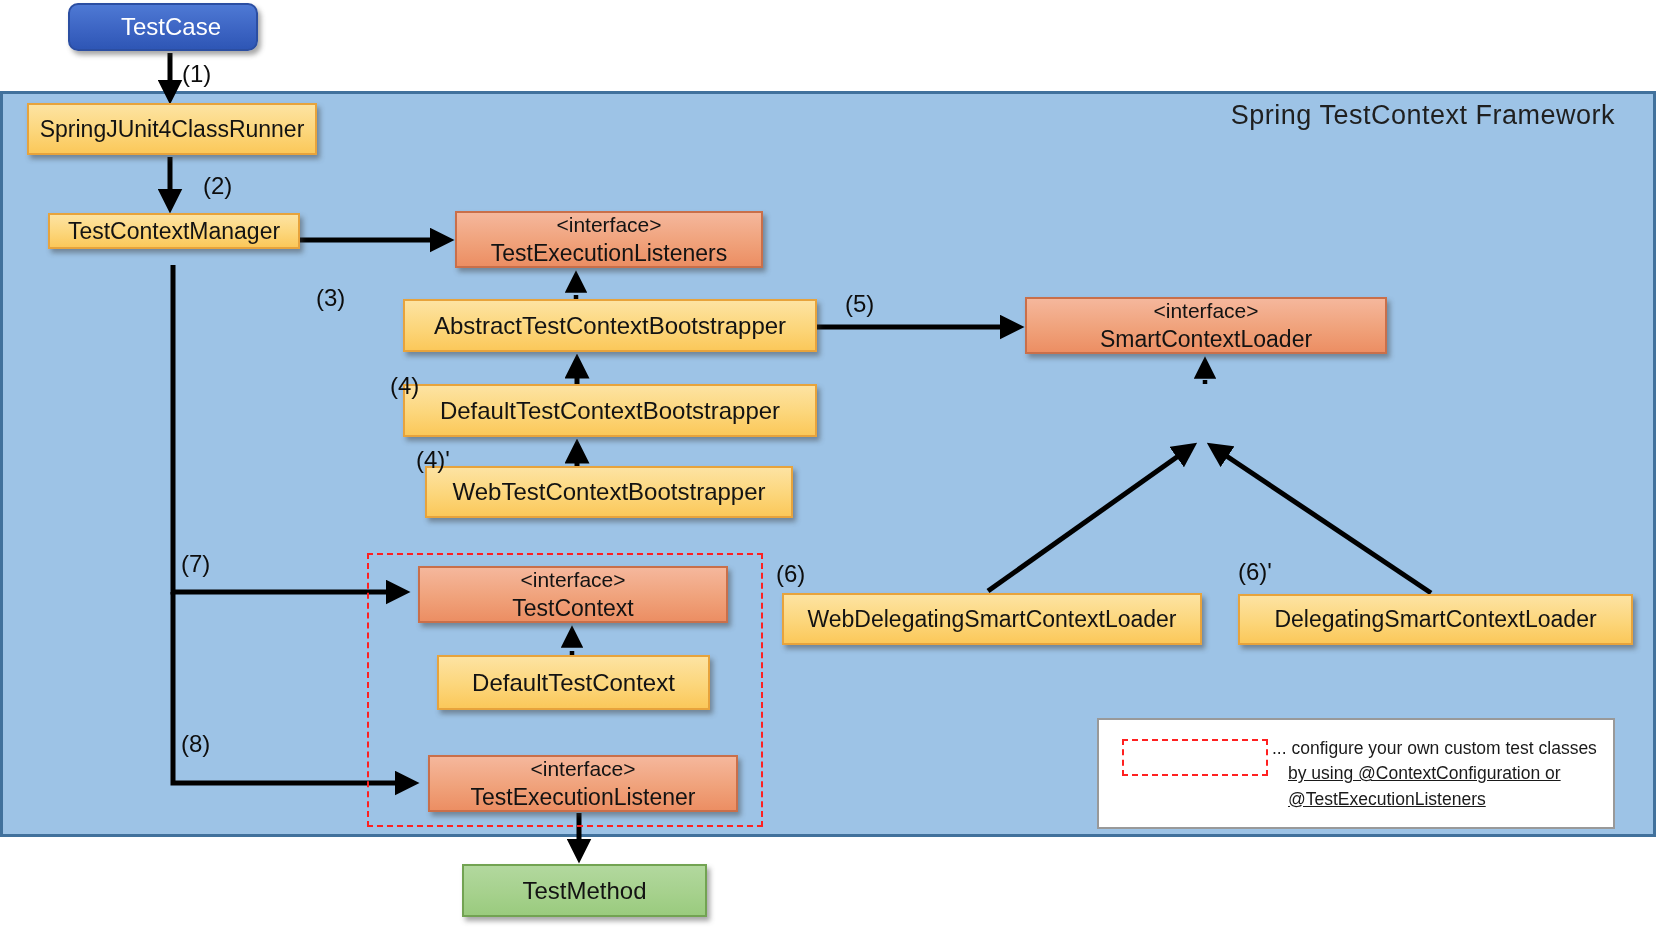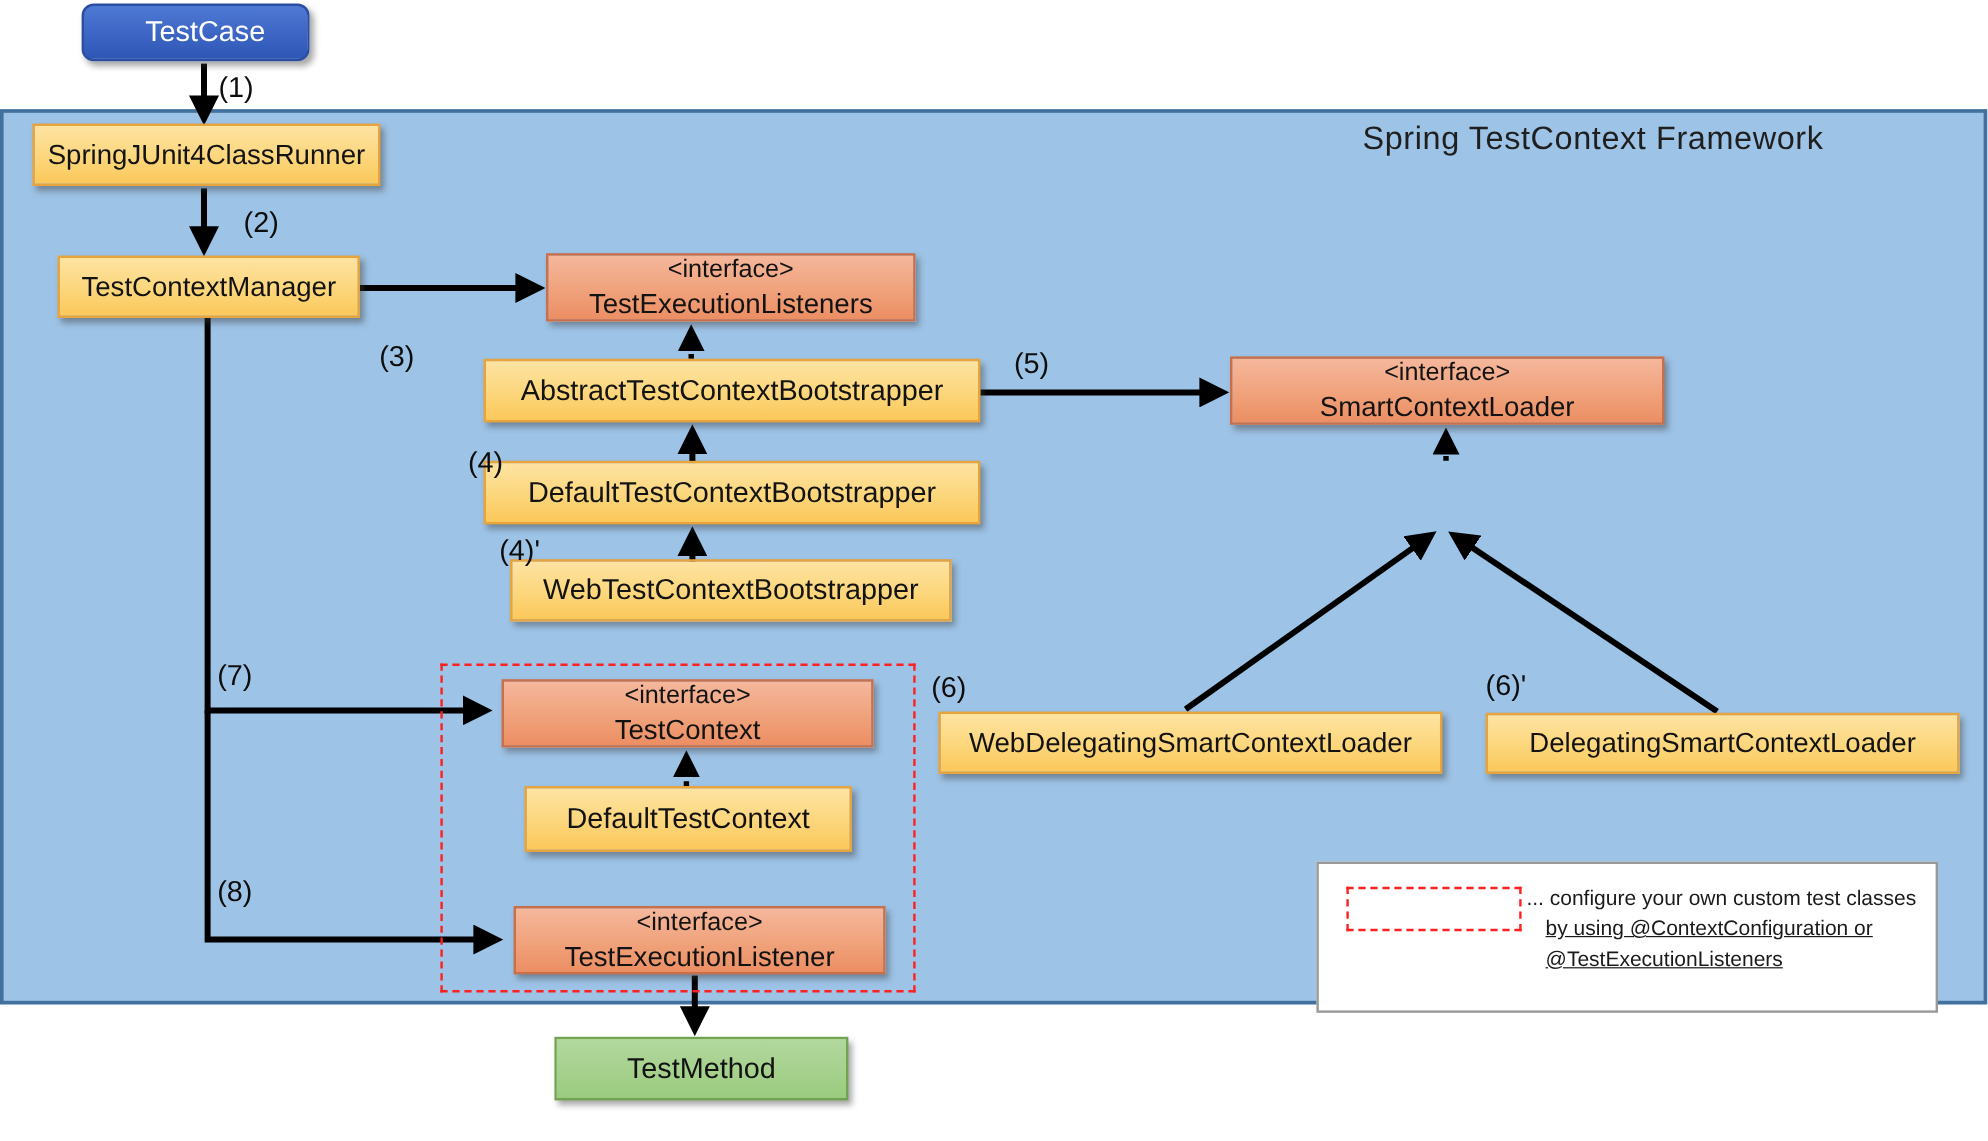--- a/index.html
+++ b/index.html
@@ -6,21 +6,21 @@
   #canvas{
     position:relative;width:1657px;height:951px;overflow:hidden;
     font-family:"Liberation Sans",sans-serif;color:#111;background:#FFFFFF;
   }
   .abs{position:absolute;box-sizing:border-box;}
   
   .frame{
     background:#9DC3E6;border:3px solid #41719C;
   }
   .frame-title{
-    position:absolute;text-align:center;font-size:27px;color:#1F1F1F;
+    position:absolute;text-align:right;font-size:27px;color:#1F1F1F;
     letter-spacing:0.5px;white-space:nowrap;
   }
   
   .node{
     display:flex;flex-direction:column;align-items:center;justify-content:center;
     text-align:center;white-space:nowrap;
     box-shadow:3px 4px 5px rgba(60,60,60,0.45);
     font-size:23px;color:#131313;line-height:1.15;
   }
   .cls{ 
@@ -99,21 +99,21 @@
   <div class="abs dashed-group" style="left:367px;top:553px;width:396px;height:274px;"></div>
 
   <div class="abs node entry" style="left:68px;top:3px;width:190px;height:48px;padding-left:16px;">
     <span>TestCase</span>
   </div>
 
   <div class="abs node cls" style="left:27px;top:103px;width:290px;height:52px;">
     <span>SpringJUnit4ClassRunner</span>
   </div>
 
-  <div class="abs node cls" style="left:48px;top:213px;width:252px;height:52px;">
+  <div class="abs node cls" style="left:48px;top:213px;width:252px;height:36px;">
     <span>TestContextManager</span>
   </div>
 
   <div class="abs node iface" style="left:455px;top:211px;width:308px;height:57px;">
     <span class="stereo">&lt;interface&gt;</span>
     <span class="iname">TestExecutionListeners</span>
   </div>
 
   <div class="abs node cls" style="left:403px;top:299px;width:414px;height:53px;font-size:24px;">
     <span>AbstractTestContextBootstrapper</span>
@@ -163,21 +163,21 @@
   <div class="step" style="left:203px;top:172px;">(2)</div>
   <div class="step" style="left:316px;top:284px;">(3)</div>
   <div class="step" style="left:390px;top:372px;">(4)</div>
   <div class="step" style="left:416px;top:446px;">(4)'</div>
   <div class="step" style="left:845px;top:290px;">(5)</div>
   <div class="step" style="left:776px;top:560px;">(6)</div>
   <div class="step" style="left:1238px;top:558px;">(6)'</div>
   <div class="step" style="left:181px;top:550px;">(7)</div>
   <div class="step" style="left:181px;top:730px;">(8)</div>
 
-  <div class="abs legend" style="left:1097px;top:718px;width:518px;height:126px;">
+  <div class="abs legend" style="left:1097px;top:718px;width:518px;height:111px;">
     <div class="legend-swatch"></div>
     <div class="legend-text">
       <div>... configure your own custom test classes</div>
       <div class="l2">by using @ContextConfiguration or</div>
       <div class="l2">@TestExecutionListeners</div>
     </div>
   </div>
 
 </div>
 

